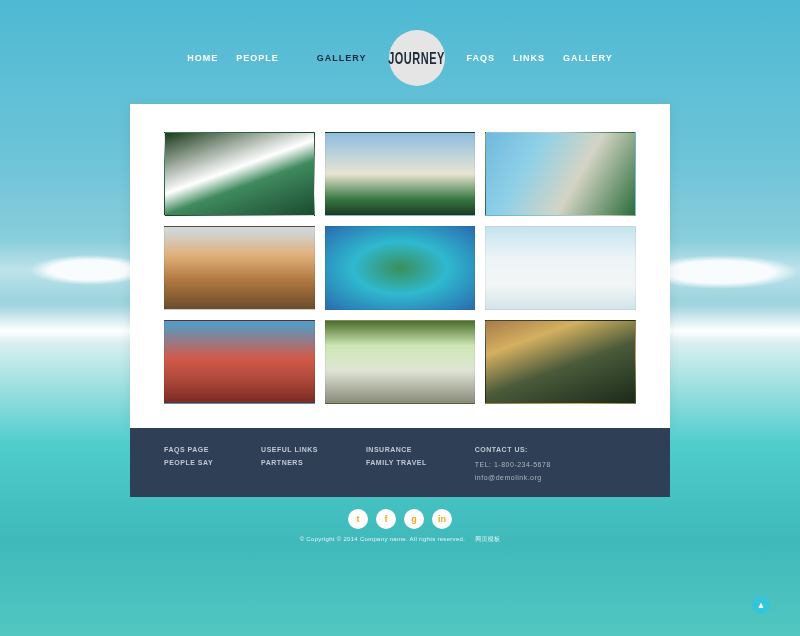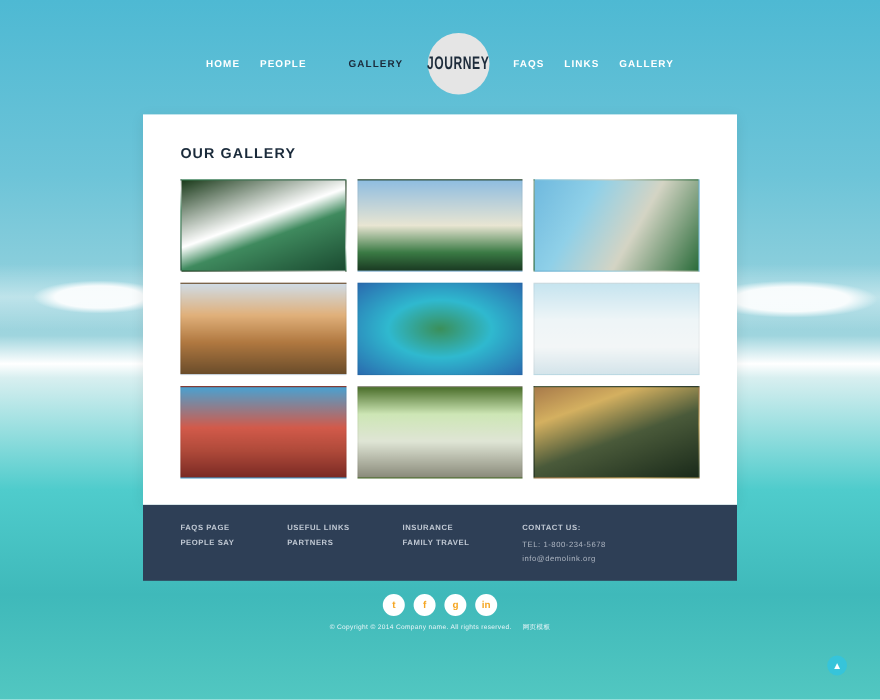--- a/index.html
+++ b/index.html
@@ -185,21 +185,20 @@
     <a class="active">GALLERY</a>
     <div class="logo-disc">
       <span>JOURNEY</span>
     </div>
     <a>FAQS</a>
     <a>LINKS</a>
     <a>GALLERY</a>
   </nav>
 
   <main class="panel">
-    <h2>OUR GALLERY</h2>
     <div class="grid">
       <div class="tile t1"></div>
       <div class="tile t2"></div>
       <div class="tile t3"></div>
       <div class="tile t4"></div>
       <div class="tile t5"></div>
       <div class="tile t6"></div>
       <div class="tile t7"></div>
       <div class="tile t8"></div>
       <div class="tile t9"></div>

